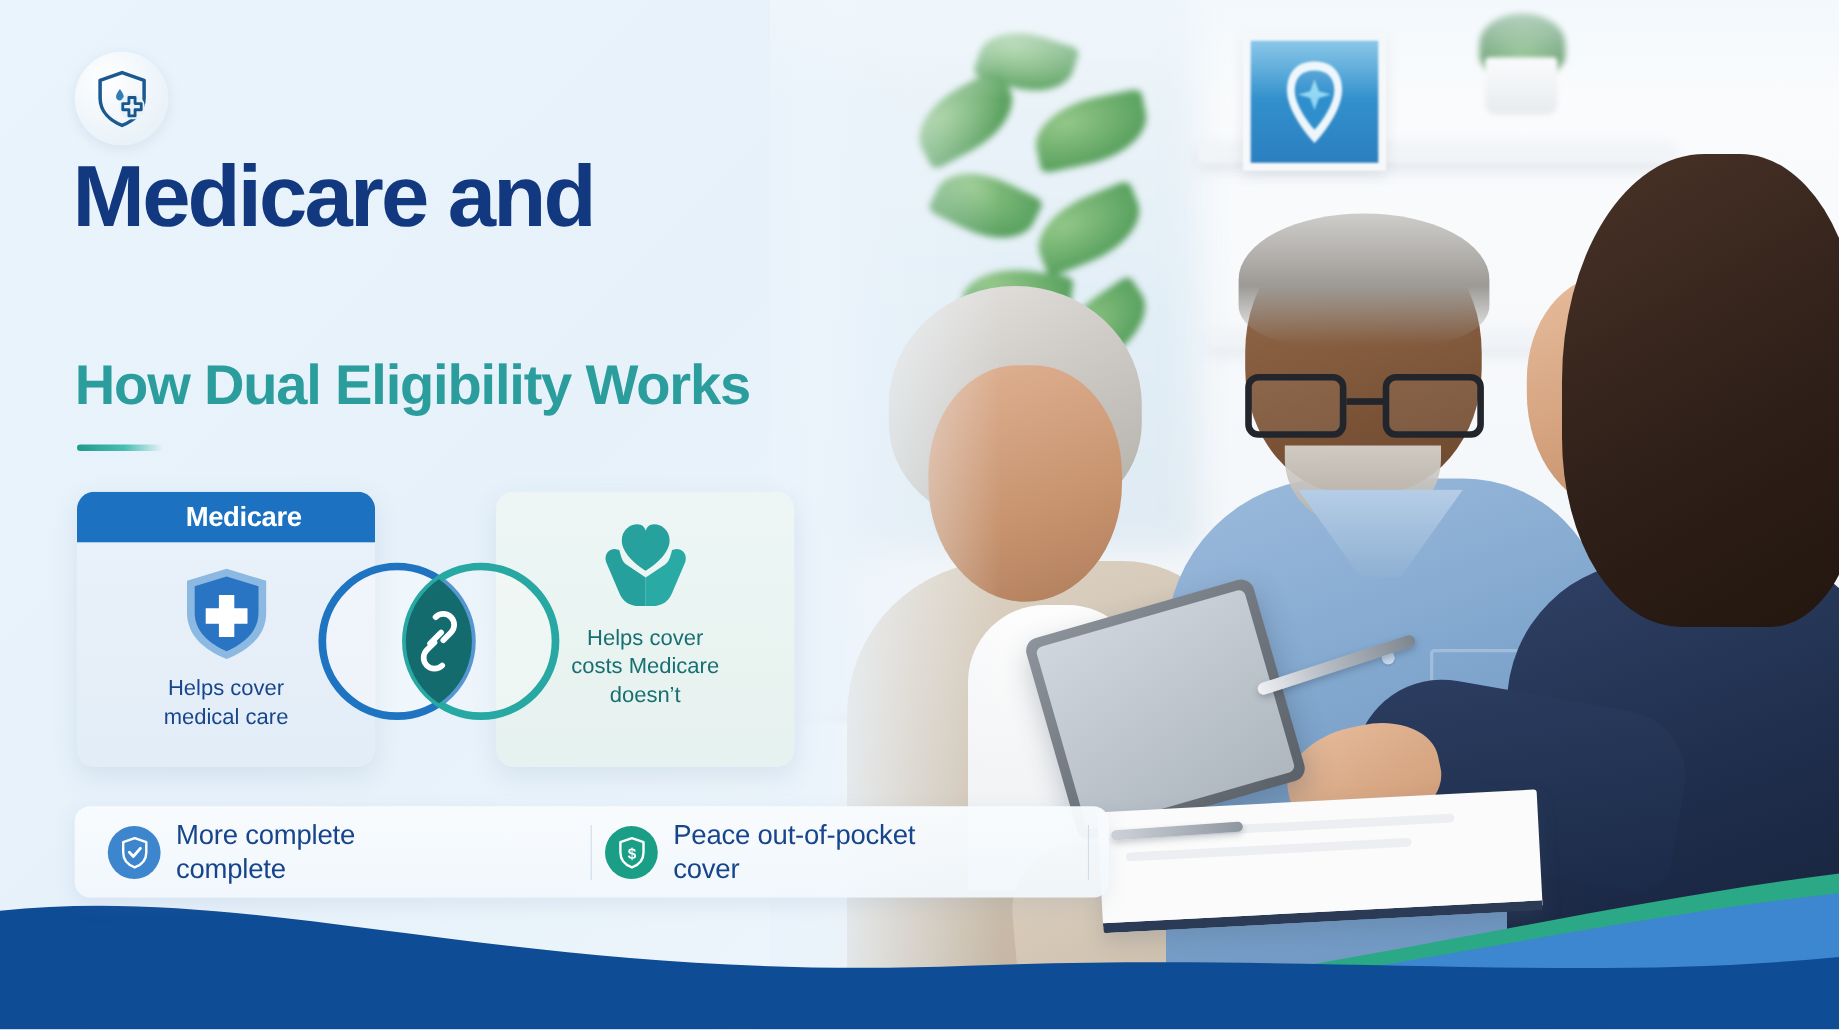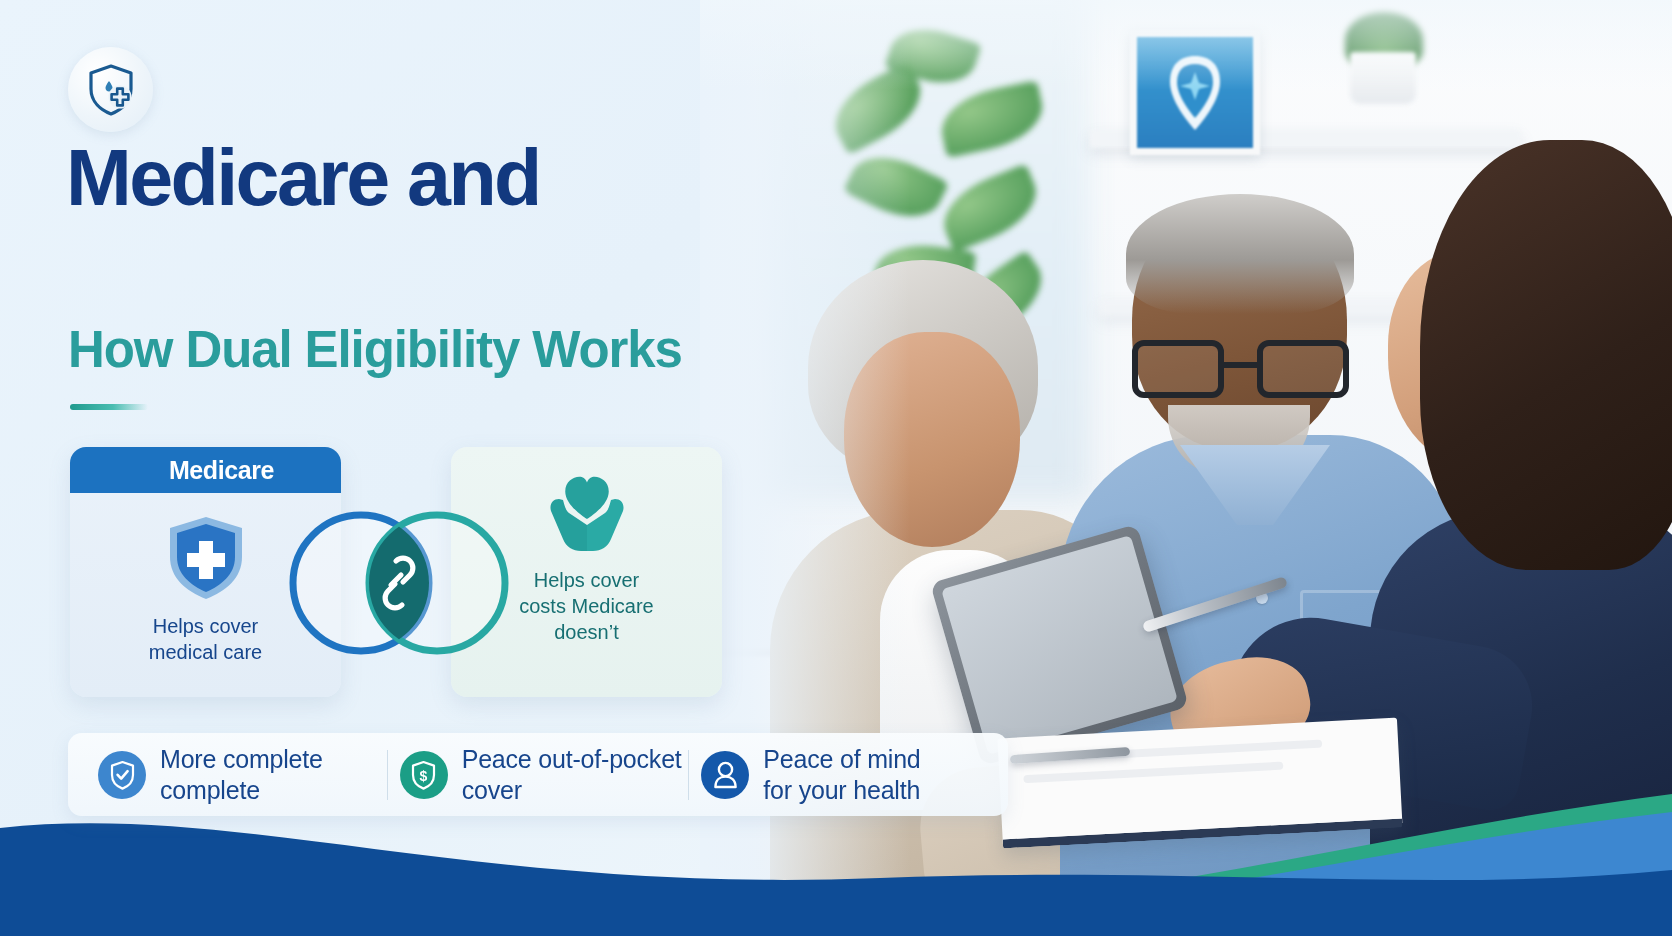--- a/index.html
+++ b/index.html
@@ -550,27 +550,16 @@
           <text x="13.5" y="21" text-anchor="middle" font-family="Liberation Sans, sans-serif" font-size="14" font-weight="700" fill="#ffffff">$</text>
         </svg>
       </div>
       <div class="benefit-label">
         <span>Peace out-of-pocket</span><br><span>cover</span>
       </div>
     </div>
 
     <div class="bdiv"></div>
 
-    <div class="benefit">
-      <div class="benefit-icon" style="background:#1458aa;">
-        <svg width="27" height="29" viewBox="0 0 27 29">
-          <circle cx="13.5" cy="9.5" r="6.6" fill="none" stroke="#ffffff" stroke-width="2.4"></circle>
-          <path d="M3.4 27 C3.4 19.6 8 16.6 13.5 16.6 C19 16.6 23.6 19.6 23.6 27 Z" fill="none" stroke="#ffffff" stroke-width="2.4" stroke-linejoin="round"></path>
-        </svg>
-      </div>
-      <div class="benefit-label">
-        <span>Peace of mind</span><br><span>for your health</span>
-      </div>
-    </div>
 
   </div>
 
 </div>
 
 </body></html>

